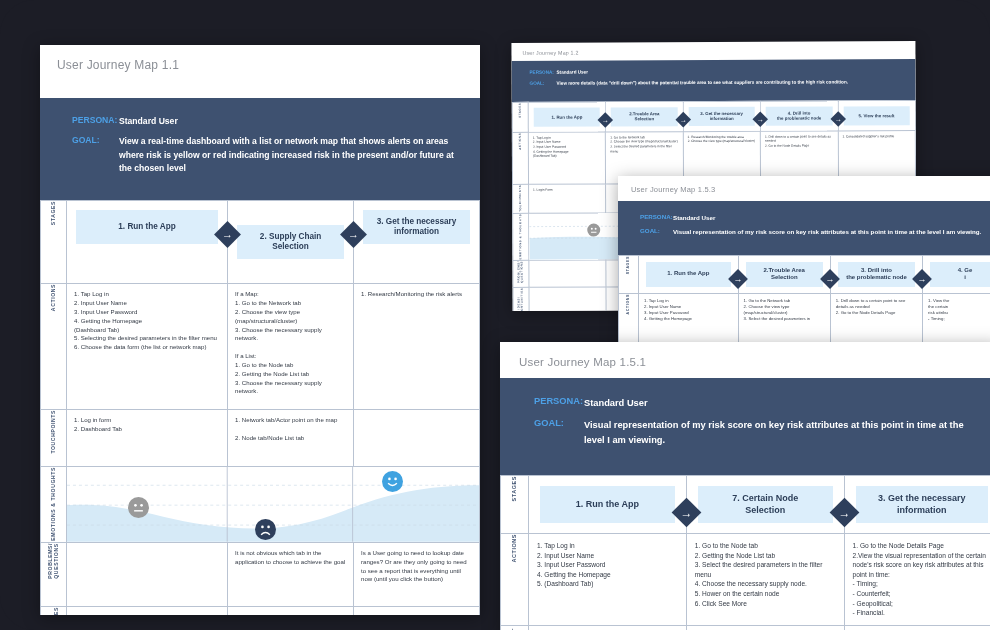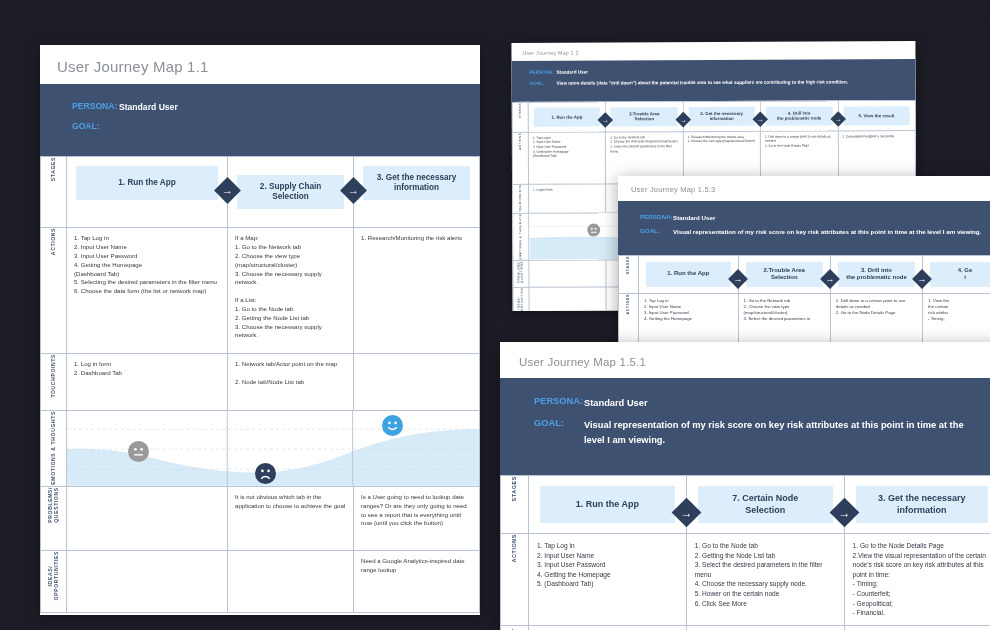--- a/index.html
+++ b/index.html
@@ -77,21 +77,21 @@
     line-height: 1;
     font-weight: bold;
   }
   .cell-text { color: #333a45; line-height: 1.45; white-space: pre-line; }
   .emotion-cell { position: relative; padding: 0 !important; overflow: hidden; }
   .emo-svg { position: absolute; left: 0; top: 0; width: 100%; height: 100%; }
   .face { position: absolute; border-radius: 50%; z-index: 4; }
 
   
   #card1 { left: 40px; top: 45px; width: 440px; height: 570px; }
-  #card1 .card-title { font-size: 15px; margin: 13px 0 9px 17px; }
+  #card1 .card-title { font-size: 12px; margin: 13px 0 26px 17px; }
   #card1 .jm-header { padding: 17px 20px 18px 32px; }
   #card1 .jm-hrow { font-size: 8.6px; margin-bottom: 7px; }
   #card1 .jm-hlabel { width: 47px; }
   #card1 .jm-hval { line-height: 1.55; }
   #card1 .grid { font-size: 6.1px; }
   #card1 .rl-inner { font-size: 5.1px; }
   #card1 .stage-pill { height: 34px; font-size: 8.2px; }
   #card1 .cell-text { font-size: 6.1px; padding: 6px 7px; }
   #card1 .arrow { width: 19px; height: 19px; }
   #card1 .arrow span { font-size: 11px; }
@@ -145,20 +145,21 @@
 
 <div class="card" id="card1">
   <div class="card-title">User Journey Map 1.1</div>
   <div class="jm-header">
     <div class="jm-hrow">
       <span class="jm-hlabel">PERSONA:</span>
       <span class="jm-hval">Standard User</span>
     </div>
     <div class="jm-hrow">
       <span class="jm-hlabel">GOAL:</span>
+      <span class="jm-hval">View a real-time dashboard with a list or network map that shows alerts on areas where risk is yellow or red indicating increased risk in the present and/or future at the chosen level</span>
     </div>
   </div>
   <table class="grid">
     <colgroup>
         <col style="width:26px">
         <col style="width:39%">
         <col style="width:30.5%">
         <col style="width:30.5%">
       </colgroup>
     <tbody>
@@ -166,21 +167,21 @@
       <td class="rowlabel"><span class="rl-inner">STAGES</span></td>
       <td class="stage-cell">
             <div style="padding:9px 9px">
               <div class="stage-pill">1. Run the App</div>
             </div>
         <div class="arrow" style="right:-10px;top:24px">
               <span>→</span>
             </div>
           </td>
       <td class="stage-cell">
-            <div style="padding:18px 9px">
+            <div style="padding:24px 9px">
               <div class="stage-pill">2. Supply Chain
 Selection</div>
             </div>
         <div class="arrow" style="right:-10px;top:24px">
               <span>→</span>
             </div>
           </td>
       <td class="stage-cell">
             <div style="padding:9px 9px">
               <div class="stage-pill">3. Get the necessary

